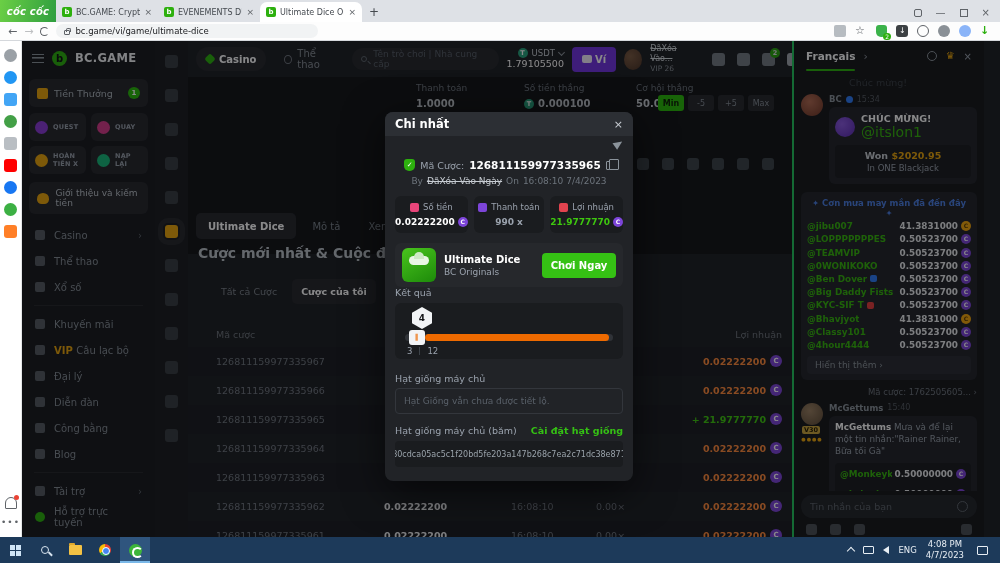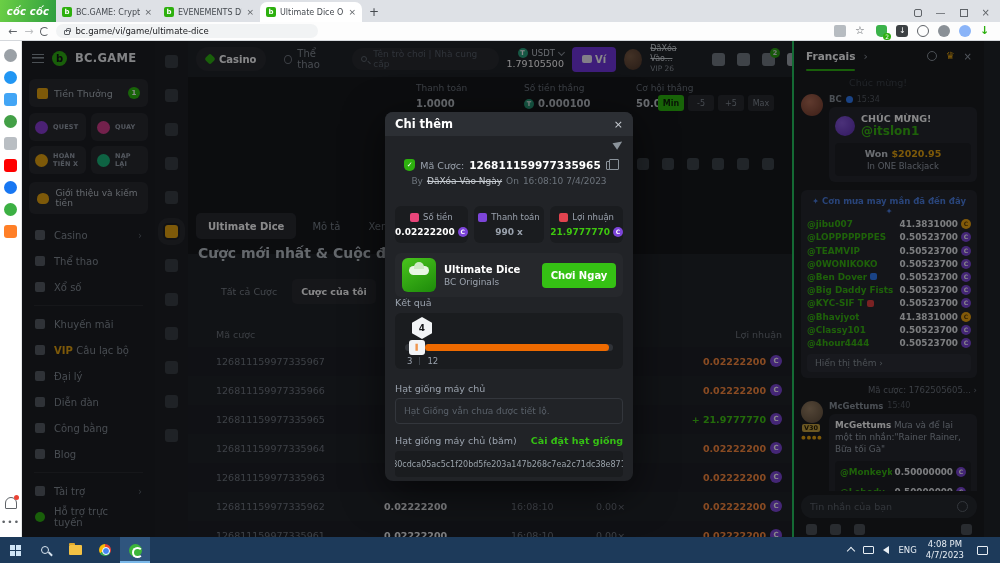--- a/index.html
+++ b/index.html
@@ -151,21 +151,21 @@
   .vbadge{position:absolute;left:1px;top:23px;background:#caa53d;color:#221a02;font-size:6.5px;font-weight:bold;border-radius:2px;padding:0 2px;line-height:8px}
   .vdots{position:absolute;left:0px;top:33px;width:22px;text-align:center;color:#e8a40c;font-size:5px;letter-spacing:1px}
   .mcol{flex:1;min-width:0}
   .mauthor{display:flex;align-items:center;gap:4px;font-size:8.5px;color:#8b939b;font-weight:bold}
   .vchk{width:7px;height:7px;border-radius:50%;background:#2e7cf6}
   .mauthor .tme{color:#555b61;font-weight:normal;font-size:8px}
   .bubble{background:#22252a;border-radius:6px;padding:6px;margin-top:3px}
   .congrats{display:flex;gap:6px;align-items:center}
   .moneyball{width:20px;height:20px;border-radius:50%;background:radial-gradient(circle at 35% 35%,#8a5ae0,#5b2bb0);flex:none}
   .congrats .ct{color:#fff;font-weight:bold;font-size:9.5px}
-  .congrats .cu{color:#35b40d;font-size:12px;font-weight:bold}
+  .congrats .cu{color:#35b40d;font-size:14px;font-weight:normal}
   .wonbox{background:#1b1d21;border-radius:4px;margin-top:5px;padding:5px 4px;text-align:center}
   .wonbox .w1{font-size:9.5px;color:#c7ccd2;font-weight:bold}
   .wonbox .w1 b{color:#e8a40c}
   .wonbox .w2{font-size:8.5px;color:#9aa2ad;margin-top:2px}
   .rainhead{color:#4a7de0;font-size:8.5px;text-align:center;font-weight:bold}
   .rrow{display:flex;align-items:center;margin-top:3.2px;gap:3px}
   .rrow .ru{color:#35b40d;font-weight:bold;font-size:8.8px;white-space:nowrap;overflow:hidden}
   .rrow .rb{width:7px;height:7px;border-radius:2px;flex:none}
   .rrow .ra{margin-left:auto;color:#e8eaed;font-weight:bold;font-size:8.8px;display:flex;align-items:center;gap:3px}
   .showmore{background:#2a2d33;border-radius:4px;height:18px;display:flex;align-items:center;padding:0 8px;color:#8b939b;font-size:9px;margin-top:6px}
@@ -189,21 +189,21 @@
   .sharerow{display:flex;justify-content:flex-end;height:14px}
   .share{width:0;height:0;border-left:9px solid #8b939b;border-top:4.5px solid transparent;border-bottom:4.5px solid transparent;transform:rotate(-35deg)}
   .idrow{display:flex;align-items:center;justify-content:center;gap:5px;margin-top:5px}
   .shield{width:11px;height:12px;background:#2db00e;border-radius:3px 3px 5px 5px;color:#fff;font-size:7px;text-align:center;line-height:12px}
   .idrow .l{color:#9aa2ad;font-size:9.5px}
   .idrow .v{color:#fff;font-weight:bold;font-size:10.5px}
   .copy{width:8px;height:9px;border:1.2px solid #8b939b;border-radius:1px;position:relative}
   .copy::before{content:"";position:absolute;left:2px;top:-3px;width:8px;height:9px;border:1.2px solid #8b939b;border-radius:1px;background:#212327}
   .byrow{display:flex;align-items:center;justify-content:center;gap:4px;margin-top:5px;font-size:9px;color:#6d747c}
   .byrow .u{color:#c7ccd2;text-decoration:line-through}
-  #mstats{display:flex;gap:6px;margin-top:20px}
+  #mstats{display:flex;gap:6px;margin-top:10px}
   .sbox{flex:1;background:#1a1c1f;border-radius:6px;padding:6px 0;text-align:center}
   .sbox .lr{display:flex;align-items:center;justify-content:center;gap:4px;color:#9aa2ad;font-size:8.5px}
   .sico{width:9px;height:9px;border-radius:2px}
   .sbox .vr{margin-top:5px;font-weight:bold;font-size:9px;display:flex;align-items:center;justify-content:center;gap:3px}
   .sbox[data-cls="white"] .vr{color:#fff}
   .sbox[data-cls="muted"] .vr{color:#9aa2ad}
   .sbox[data-cls="green"] .vr{color:#3ec70f}
   #gamecard{display:flex;align-items:center;gap:8px;background:#26282c;border-radius:6px;margin-top:10px;padding:5px 7px;height:44px}
   .gart{width:34px;height:34px;border-radius:6px;background:linear-gradient(150deg,#49c41d,#1d8a0a);position:relative;flex:none}
   .gart::before{content:"";position:absolute;left:7px;top:8px;width:20px;height:9px;background:#e9f6e4;border-radius:5px}
@@ -802,21 +802,21 @@
             <span class="cii"></span>
             <span class="cii right"></span>
           </div>
         </div>
       </div>
 
       <div id="dim"></div>
 
       <div id="modal">
         <div id="mhdr">
-          <span class="t">Chi thêm</span>
+          <span class="t">Chi nhất</span>
           <span class="x">×</span>
         </div>
         <div id="mbody">
           <div class="sharerow">
               <span class="share"></span>
             </div>
           <div class="idrow">
             <span class="shield">✓</span>
             <span class="l">Mã Cược:</span>
             <span class="v">126811159977335965</span>

